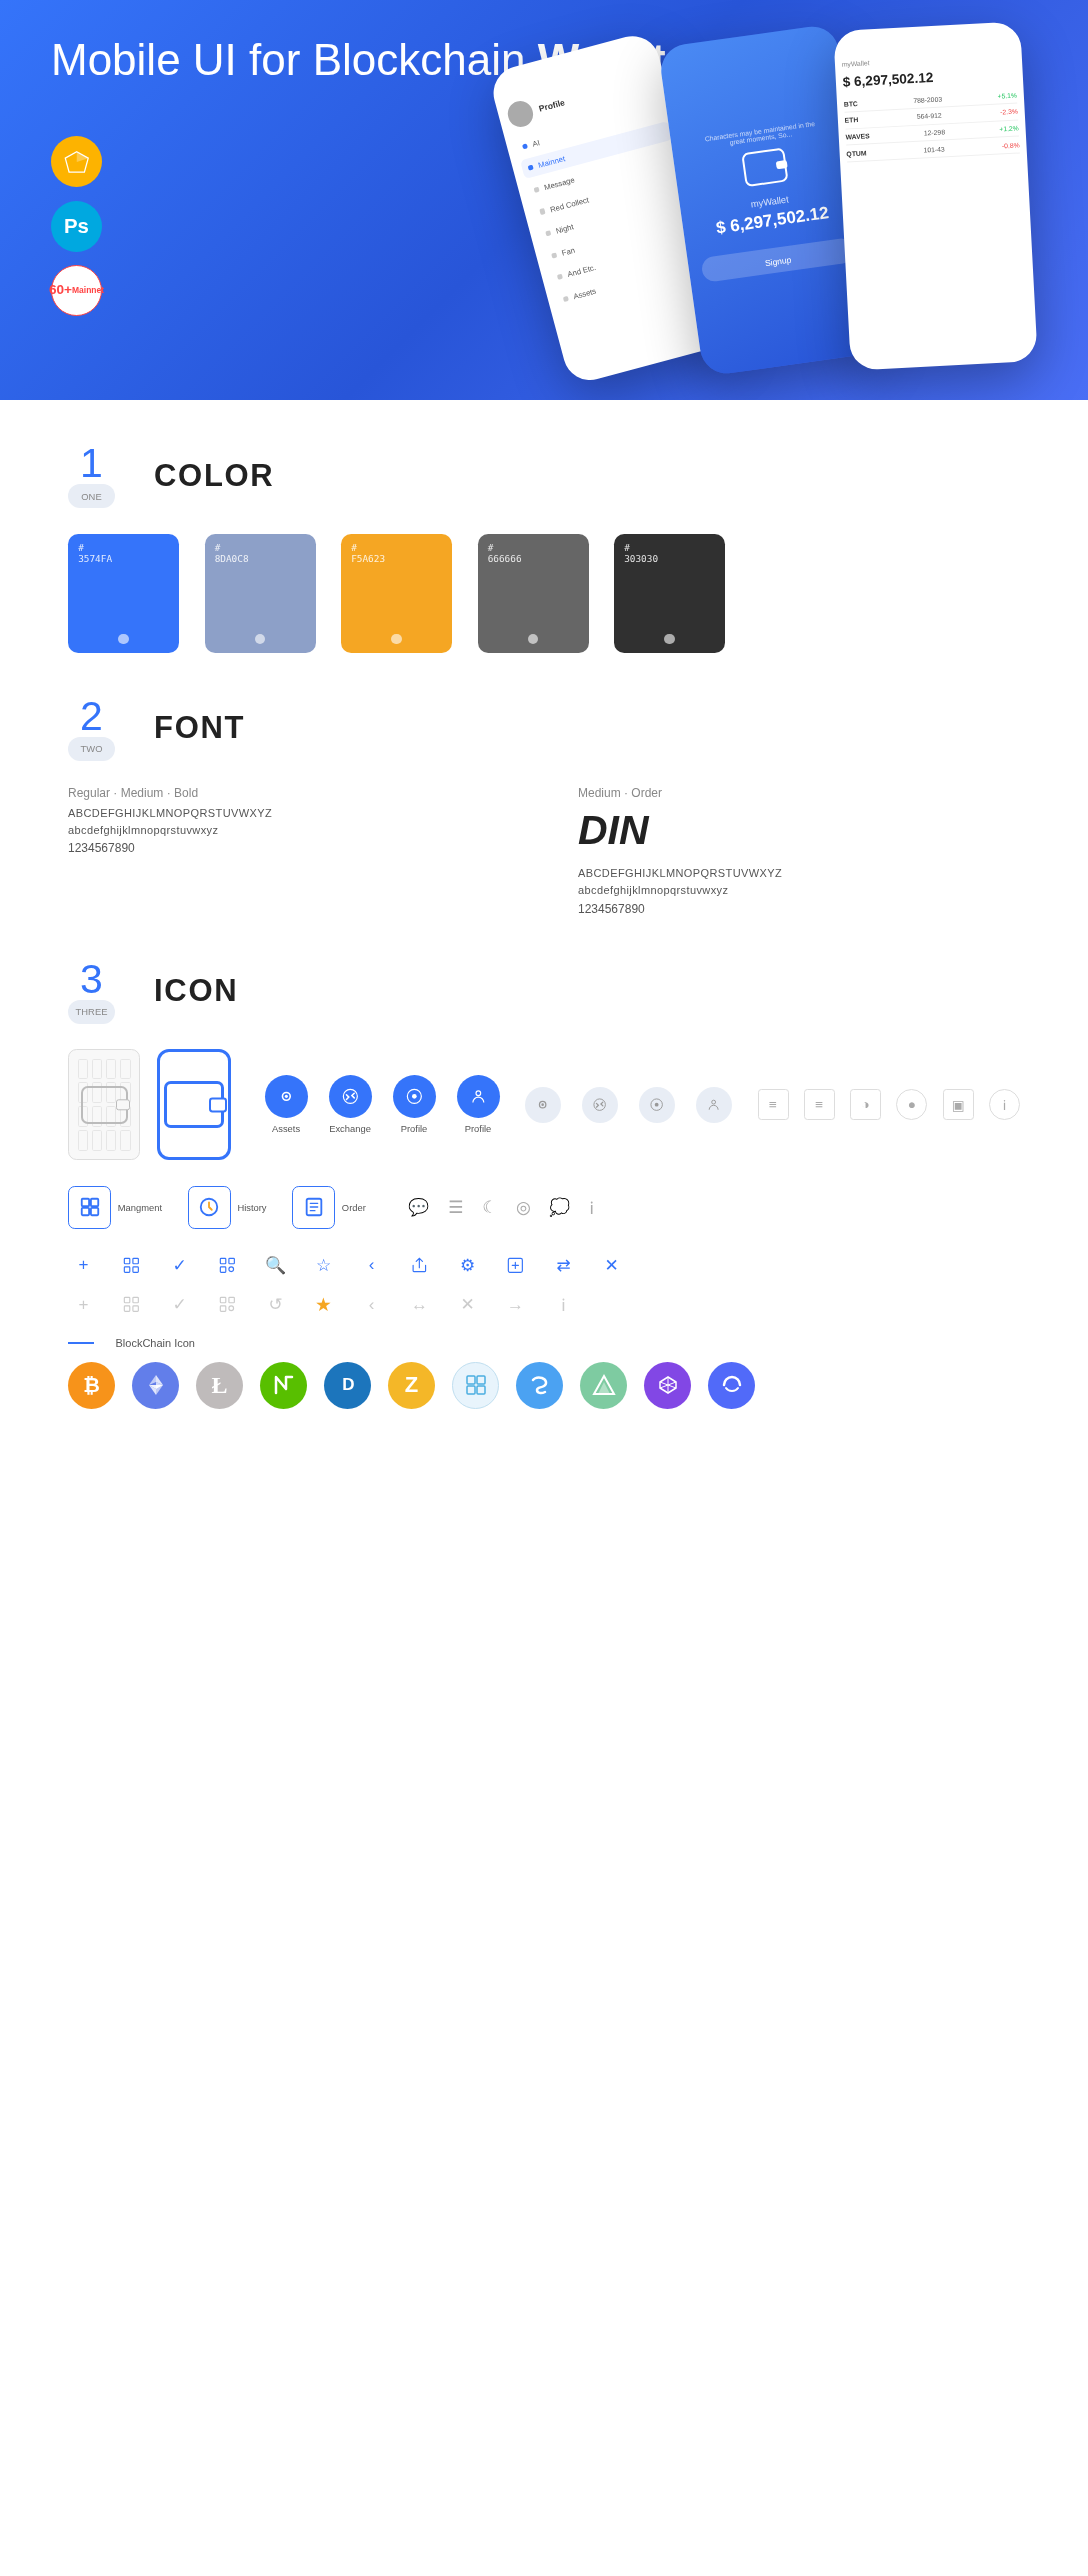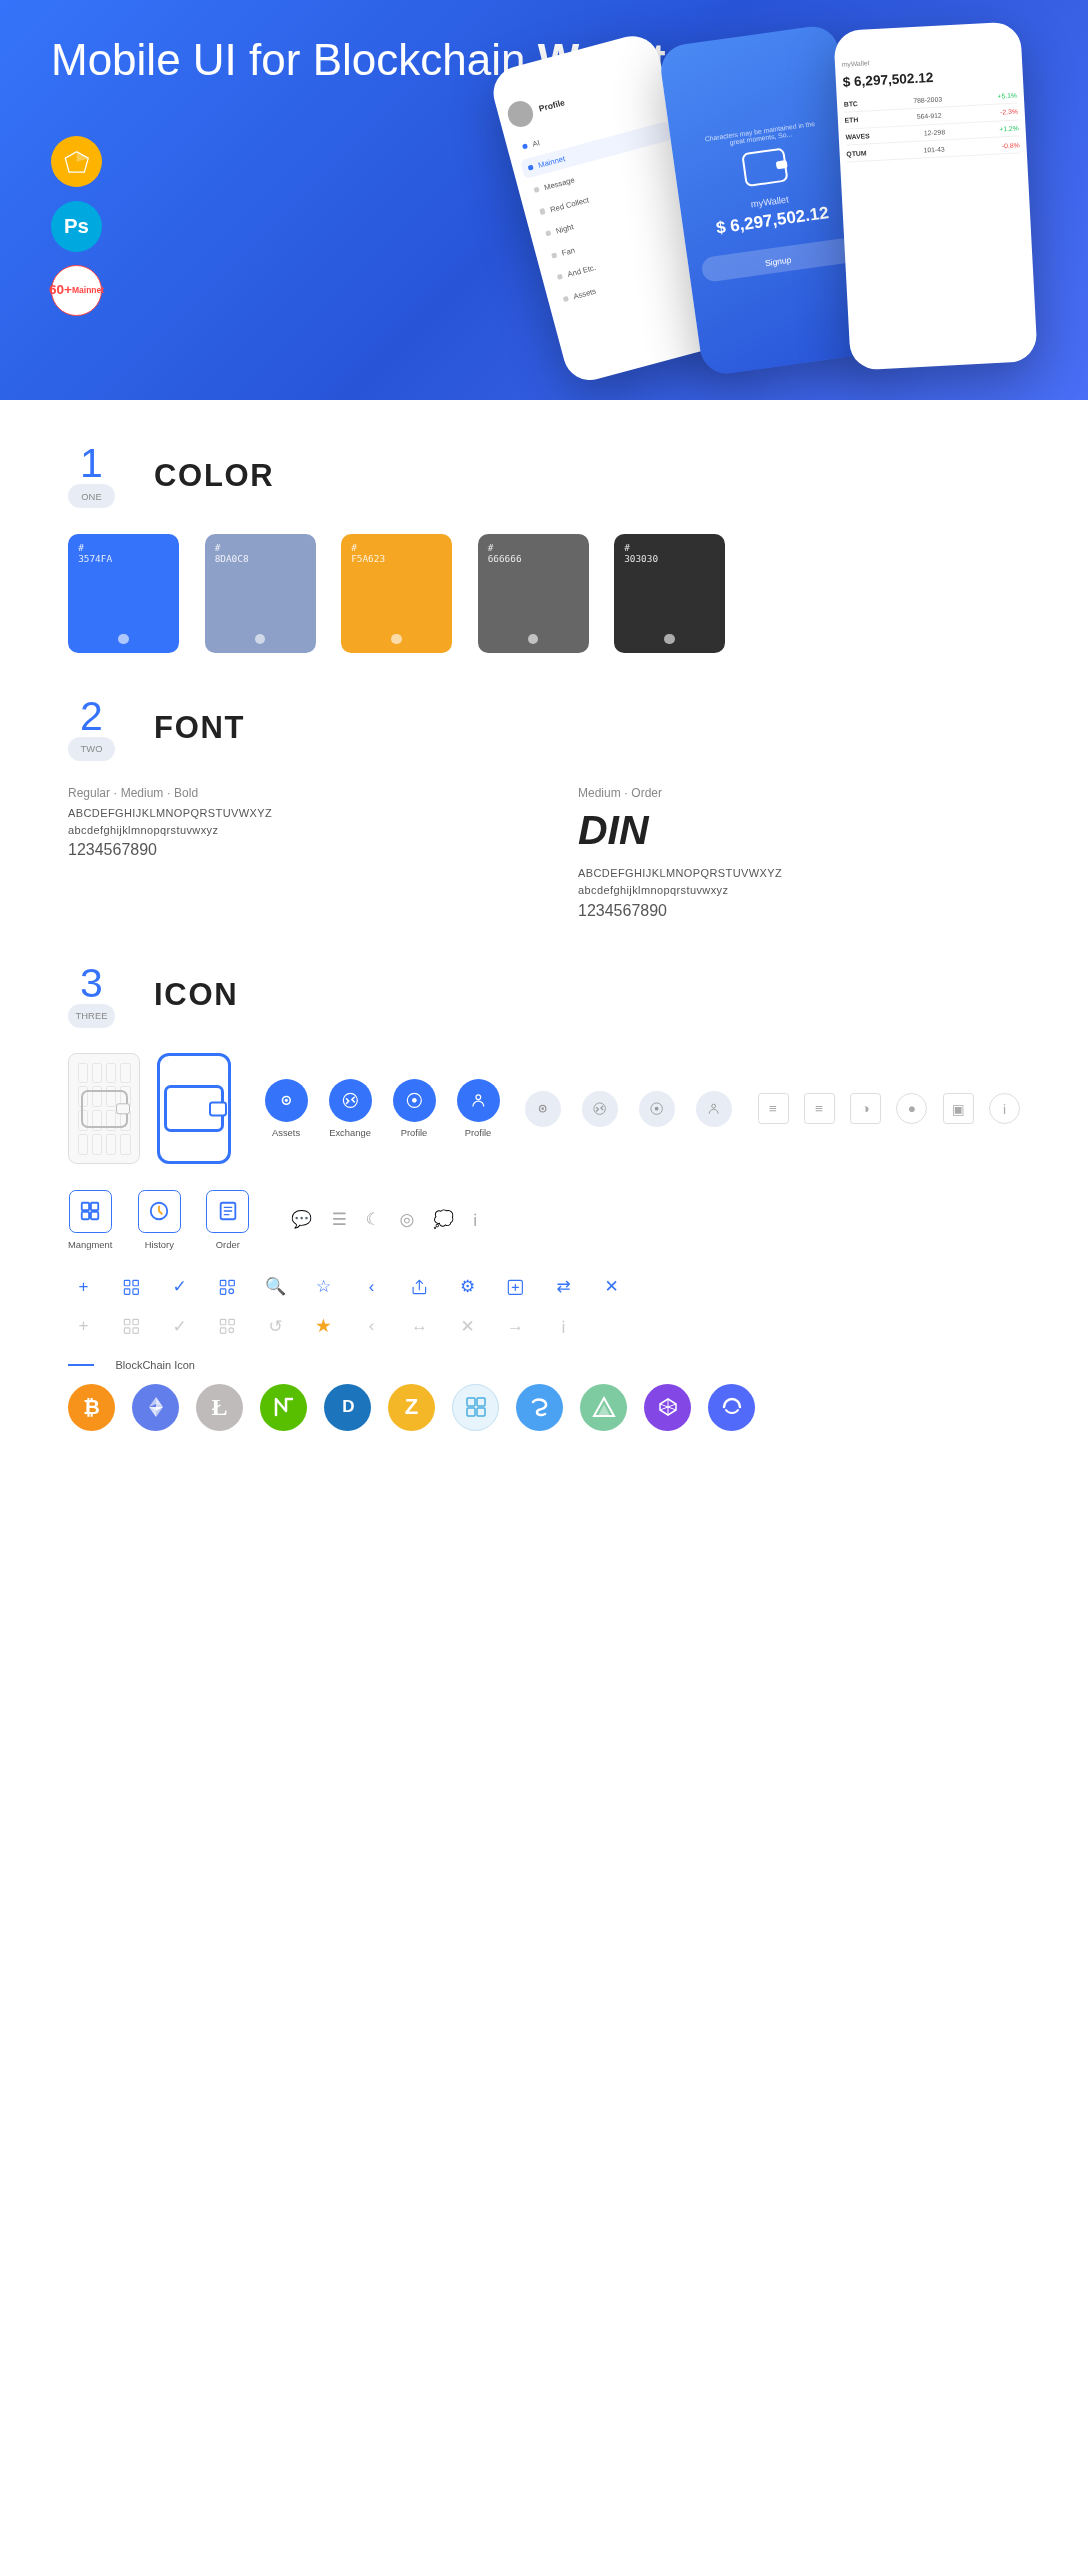--- a/index.html
+++ b/index.html
@@ -258,21 +258,21 @@
       margin-bottom: 13.6px;
     }
     .font-din { font-style: italic; }
     .font-alphabet {
       font-size: 11px;
       color: #555;
       letter-spacing: 0.4px;
       margin-bottom: 5.1px;
     }
     .font-numbers {
-      font-size: 16px;
+      font-size: 12px;
       color: #555;
     }
 
     
     .icon-section { margin-bottom: 43px; }
     .icon-grid-main {
       display: flex;
       align-items: center;
       gap: 17px;
       margin-bottom: 25.5px;
@@ -361,21 +361,21 @@
 
     
     .icon-bottom-row {
       display: flex;
       gap: 25.5px;
       align-items: center;
       margin-bottom: 21px;
     }
     .icon-bottom-item {
       display: flex;
-      flex-direction: column;
+      flex-direction: row;
       align-items: center;
       gap: 6.8px;
     }
     .nav-icon-box {
       width: 43px;
       height: 43px;
       border: 1.7px solid #3574fa;
       border-radius: 6.8px;
       display: flex;
       align-items: center;

